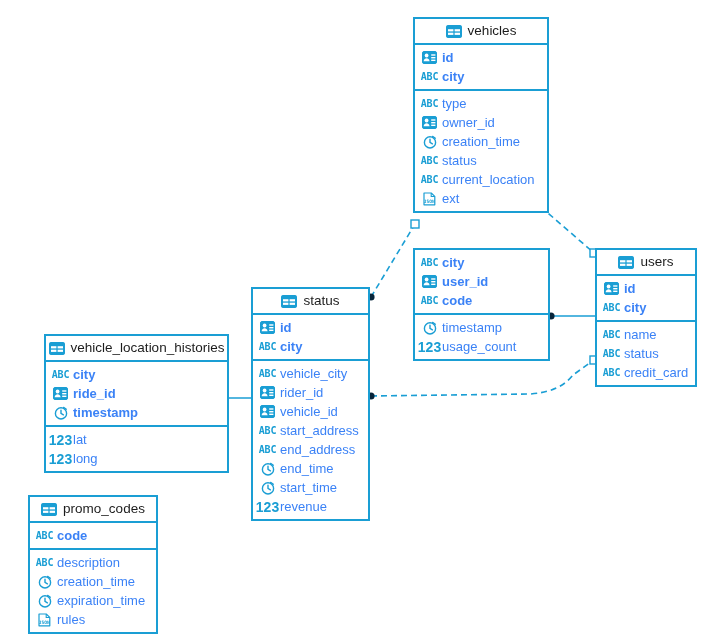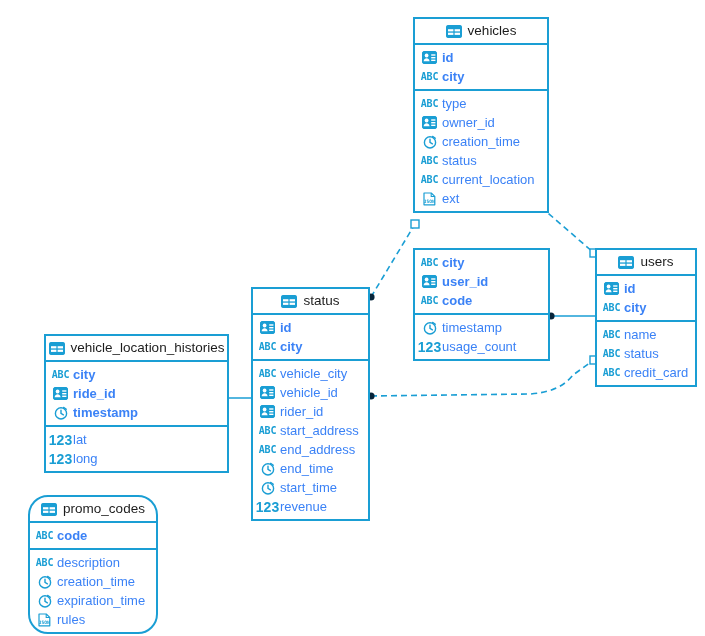--- a/index.html
+++ b/index.html
@@ -368,34 +368,34 @@
           <span class="icon">
             <svg width="15" height="13" viewBox="0 0 15 13">
               <rect x="0.5" y="0.5" width="14" height="12" rx="1.5" fill="#1a9ed4" stroke="#1a9ed4"></rect>
               <circle cx="4.6" cy="4.5" r="1.9" fill="#ffffff"></circle>
               <path d="M1.6 10.2c0.4-2 1.6-2.9 3-2.9s2.6 0.9 3 2.9z" fill="#ffffff"></path>
               <rect x="9.2" y="3.3" width="4.2" height="1.4" fill="#ffffff"></rect>
               <rect x="9.2" y="6" width="4.2" height="1.4" fill="#ffffff"></rect>
               <rect x="9.2" y="8.6" width="4.2" height="1.4" fill="#ffffff"></rect>
             </svg>
           </span>
+          <span class="field-label">rider_id</span>
+        </div>
+        <div class="field-row">
+          <span class="icon">
+            <svg width="15" height="13" viewBox="0 0 15 13">
+              <rect x="0.5" y="0.5" width="14" height="12" rx="1.5" fill="#1a9ed4" stroke="#1a9ed4"></rect>
+              <circle cx="4.6" cy="4.5" r="1.9" fill="#ffffff"></circle>
+              <path d="M1.6 10.2c0.4-2 1.6-2.9 3-2.9s2.6 0.9 3 2.9z" fill="#ffffff"></path>
+              <rect x="9.2" y="3.3" width="4.2" height="1.4" fill="#ffffff"></rect>
+              <rect x="9.2" y="6" width="4.2" height="1.4" fill="#ffffff"></rect>
+              <rect x="9.2" y="8.6" width="4.2" height="1.4" fill="#ffffff"></rect>
+            </svg>
+          </span>
           <span class="field-label">vehicle_id</span>
-        </div>
-        <div class="field-row">
-          <span class="icon">
-            <svg width="15" height="13" viewBox="0 0 15 13">
-              <rect x="0.5" y="0.5" width="14" height="12" rx="1.5" fill="#1a9ed4" stroke="#1a9ed4"></rect>
-              <circle cx="4.6" cy="4.5" r="1.9" fill="#ffffff"></circle>
-              <path d="M1.6 10.2c0.4-2 1.6-2.9 3-2.9s2.6 0.9 3 2.9z" fill="#ffffff"></path>
-              <rect x="9.2" y="3.3" width="4.2" height="1.4" fill="#ffffff"></rect>
-              <rect x="9.2" y="6" width="4.2" height="1.4" fill="#ffffff"></rect>
-              <rect x="9.2" y="8.6" width="4.2" height="1.4" fill="#ffffff"></rect>
-            </svg>
-          </span>
-          <span class="field-label">rider_id</span>
         </div>
         <div class="field-row">
           <span class="icon">
             <span class="abc-text">ABC</span>
           </span>
           <span class="field-label">start_address</span>
         </div>
         <div class="field-row">
           <span class="icon">
             <span class="abc-text">ABC</span>
@@ -482,21 +482,21 @@
           <span class="field-label">lat</span>
         </div>
         <div class="field-row">
           <span class="icon">
             <span class="num-text">123</span>
           </span>
           <span class="field-label">long</span>
         </div>
       </div>
     </div>
-    <div class="table-card" style="left: 28px; top: 495px; width: 130px; border-radius: 20px;">
+    <div class="table-card" style="left: 28px; top: 495px; width: 130px;">
       <div class="table-header">
         <span class="icon icon-tbl">
           <svg width="16" height="13" viewBox="0 0 16 13">
             <rect x="0.5" y="0.5" width="15" height="12" rx="1.2" fill="#1a9ed4" stroke="#1a9ed4"></rect>
             <rect x="2" y="4.2" width="5.4" height="2.2" fill="#ffffff"></rect>
             <rect x="8.6" y="4.2" width="5.4" height="2.2" fill="#ffffff"></rect>
             <rect x="2" y="7.7" width="5.4" height="2.2" fill="#ffffff"></rect>
             <rect x="8.6" y="7.7" width="5.4" height="2.2" fill="#ffffff"></rect>
           </svg>
         </span>

